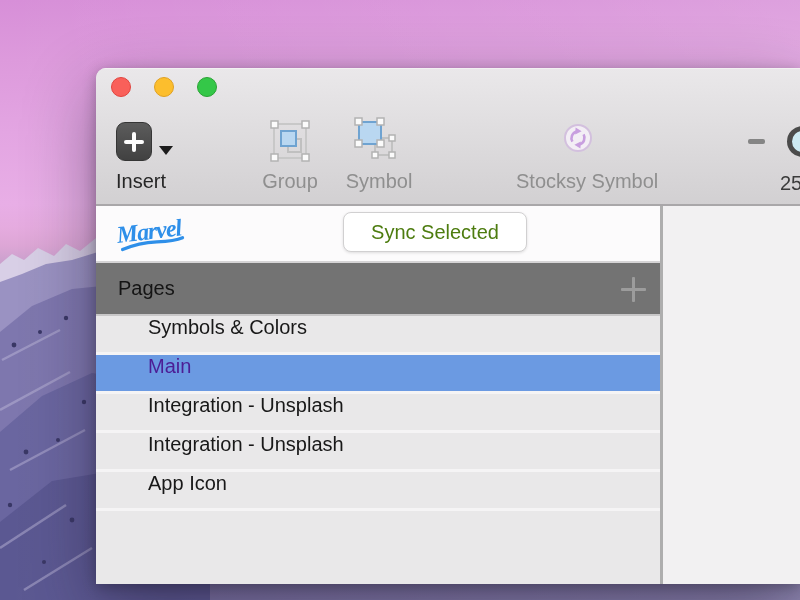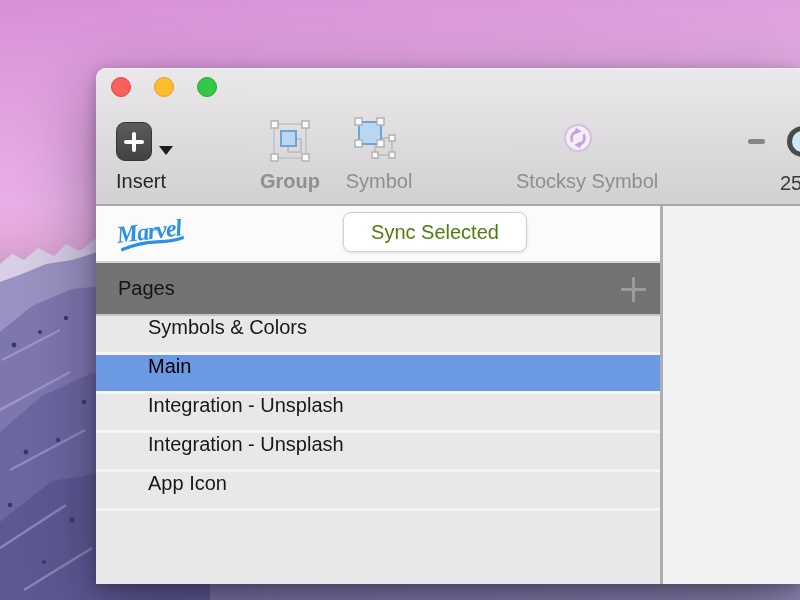--- a/index.html
+++ b/index.html
@@ -47,21 +47,21 @@
   .insert-plus::before,.insert-plus::after{ content:""; position:absolute; background:#fdfdfd; border-radius:2px; }
   .insert-plus::before{ left:0; top:8px; width:20px; height:4px; }
   .insert-plus::after { left:8px; top:0; width:4px; height:20px; }
   .insert-caret{
     position:absolute; left:63px; top:77px; width:0; height:0;
     border-left:7px solid transparent; border-right:7px solid transparent; border-top:9px solid #1c1c1c;
   }
   .tb-label { position:absolute; top:101px; font-size:20px; color:#8f8f8f; text-align:center; white-space:nowrap; }
   .tb-label.dark { color:#262626; }
   .lbl-insert  { left:20px;  text-align:left; }
-  .lbl-group   { left:162px; width:64px;font-weight:bold; }
+  .lbl-group   { left:162px; width:64px; }
   .lbl-ungroup { left:241px; width:84px; }
   .lbl-symbol  { left:420px; width:128px; }
 
   .icon-group   { position:absolute; left:174px; top:50px; }
   .icon-ungroup { position:absolute; left:256px; top:47px; }
   .icon-symbol  { position:absolute; left:467px; top:54px; }
 
   .zoom-minus { position:absolute; left:652px; top:70px; width:17px; height:5px; border-radius:2px; background:#858585; }
   .zoom-thumb {
     position:absolute; left:691px; top:57px; width:31px; height:31px; border-radius:50%;
@@ -99,21 +99,21 @@
   .add-page::before{ left:0; top:11px; width:25px; height:3px; }
   .add-page::after { left:11px; top:0; width:3px; height:25px; }
 
   
   .page-list { flex:1; overflow:hidden; }
   .page-row {
     height:39px; background:#e9e8e9; border-bottom:3px solid #f5f4f5;
     display:flex; align-items:flex-start; padding-left:52px;
     font-size:20px; color:#181818;
   }
-  .page-row.selected { background:var(--selection-blue,#6b9ae2); color:#000000; border-bottom-color:#f5f4f5; }
+  .page-row.selected { background:var(--selection-blue,#6b9ae2); color:#4c1d95; border-bottom-color:#f5f4f5; }
 </style>
 </head>
 <body>
 
 <div class="desktop">
   <svg class="mountains" width="800" height="600" viewBox="0 0 800 600">
 
     <path d="M0,264 L12,254 L24,260 L38,248 L54,256 L66,244 L80,251 L96,238 L114,248 L142,242 L172,252 L210,248 L210,600 L0,600 Z" fill="#d8cfe6"></path>
     <path d="M0,282 L22,274 L46,264 L72,260 L98,252 L132,258 L162,254 L210,264 L210,600 L0,600 Z" fill="#9a92c2"></path>
 

